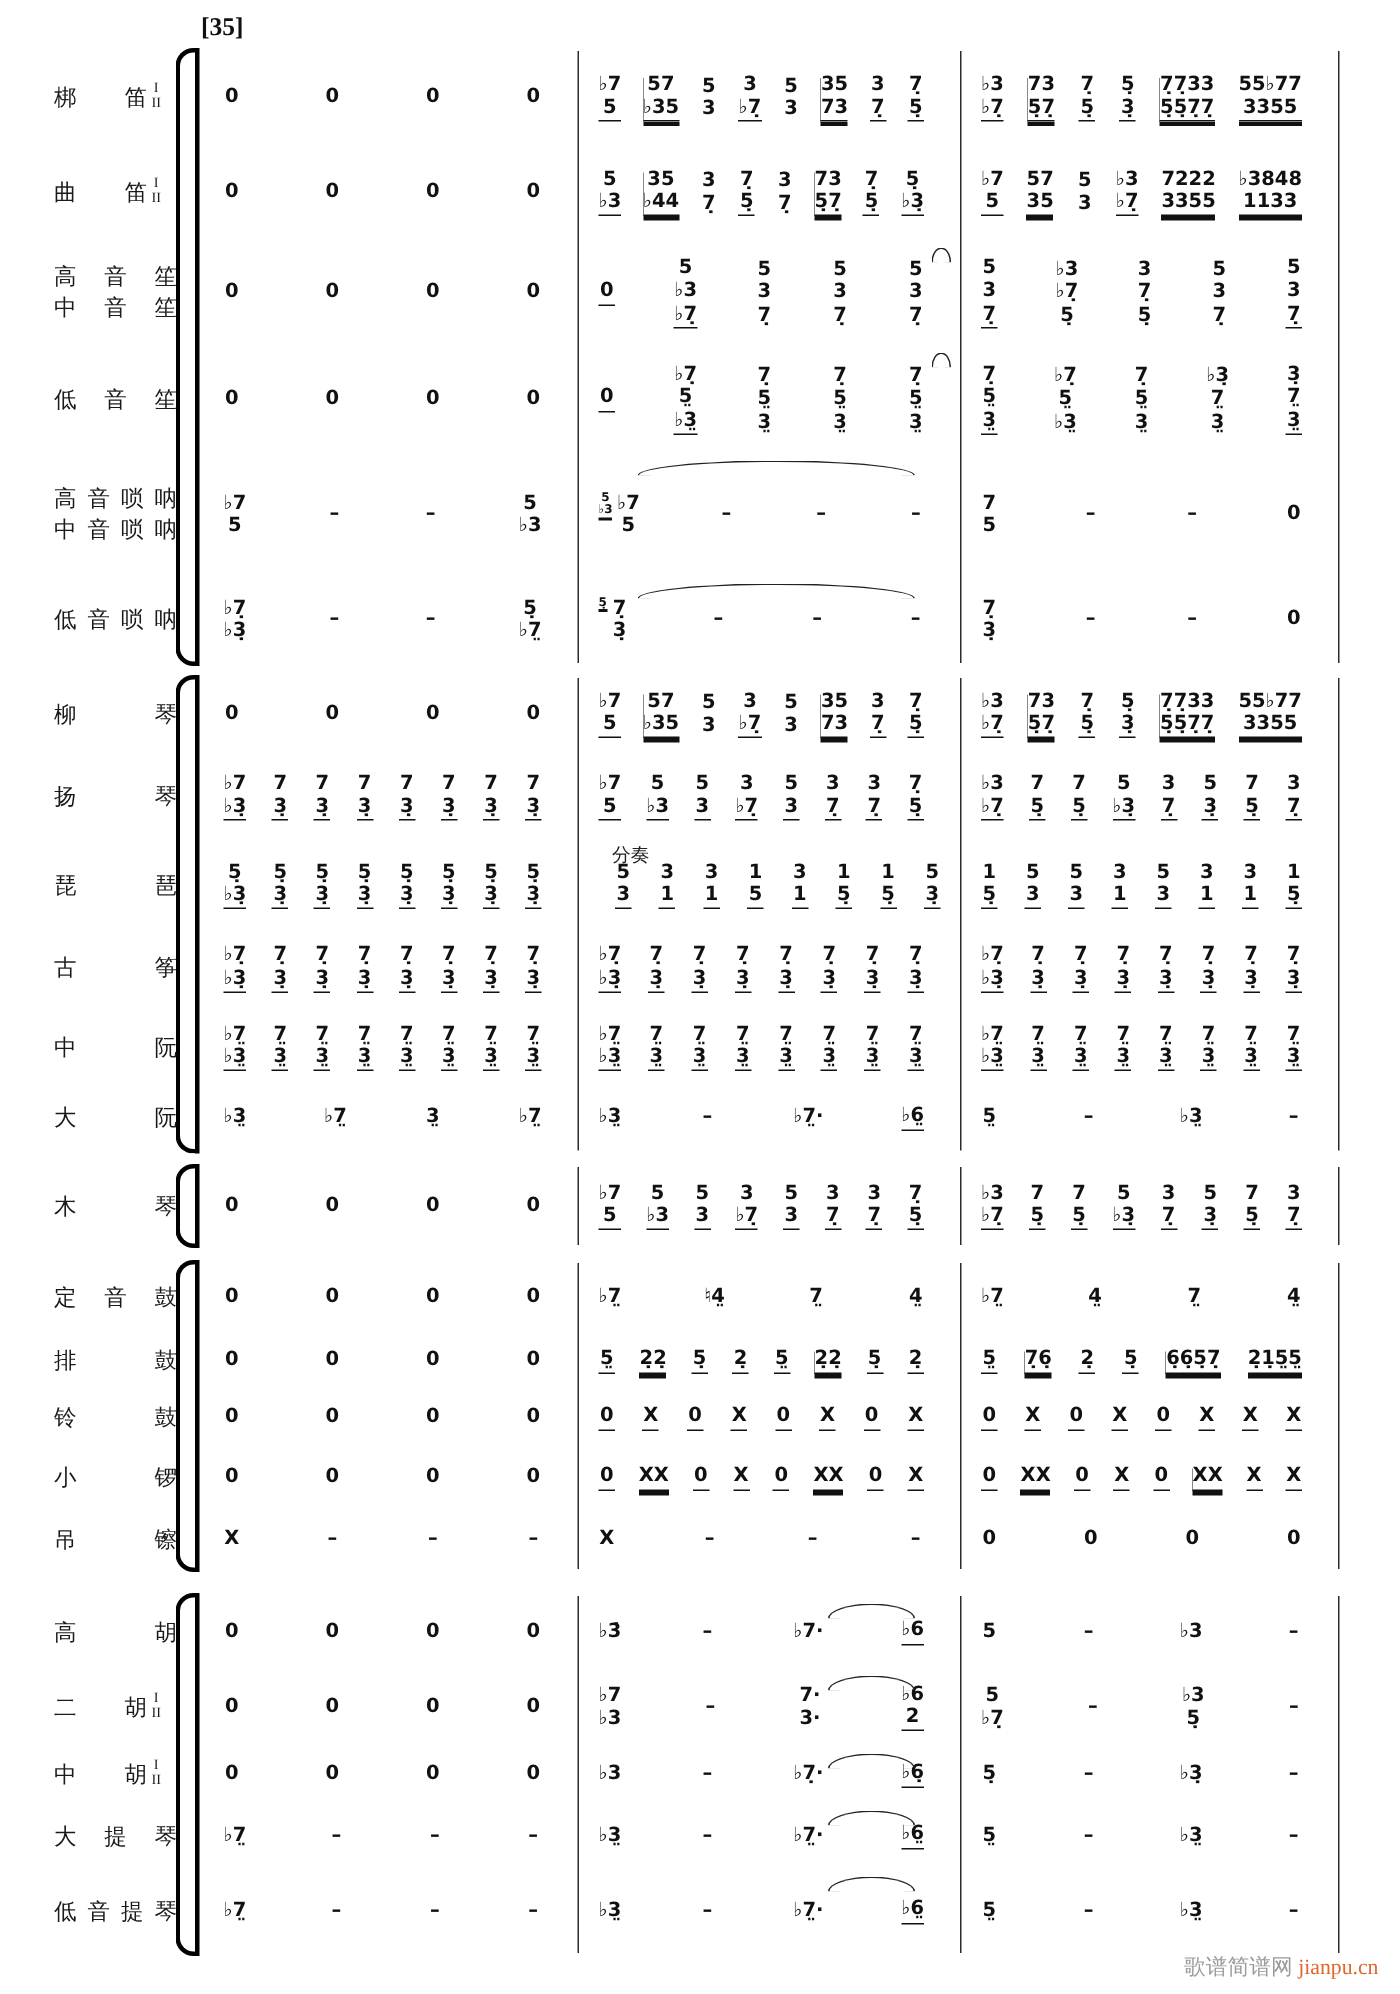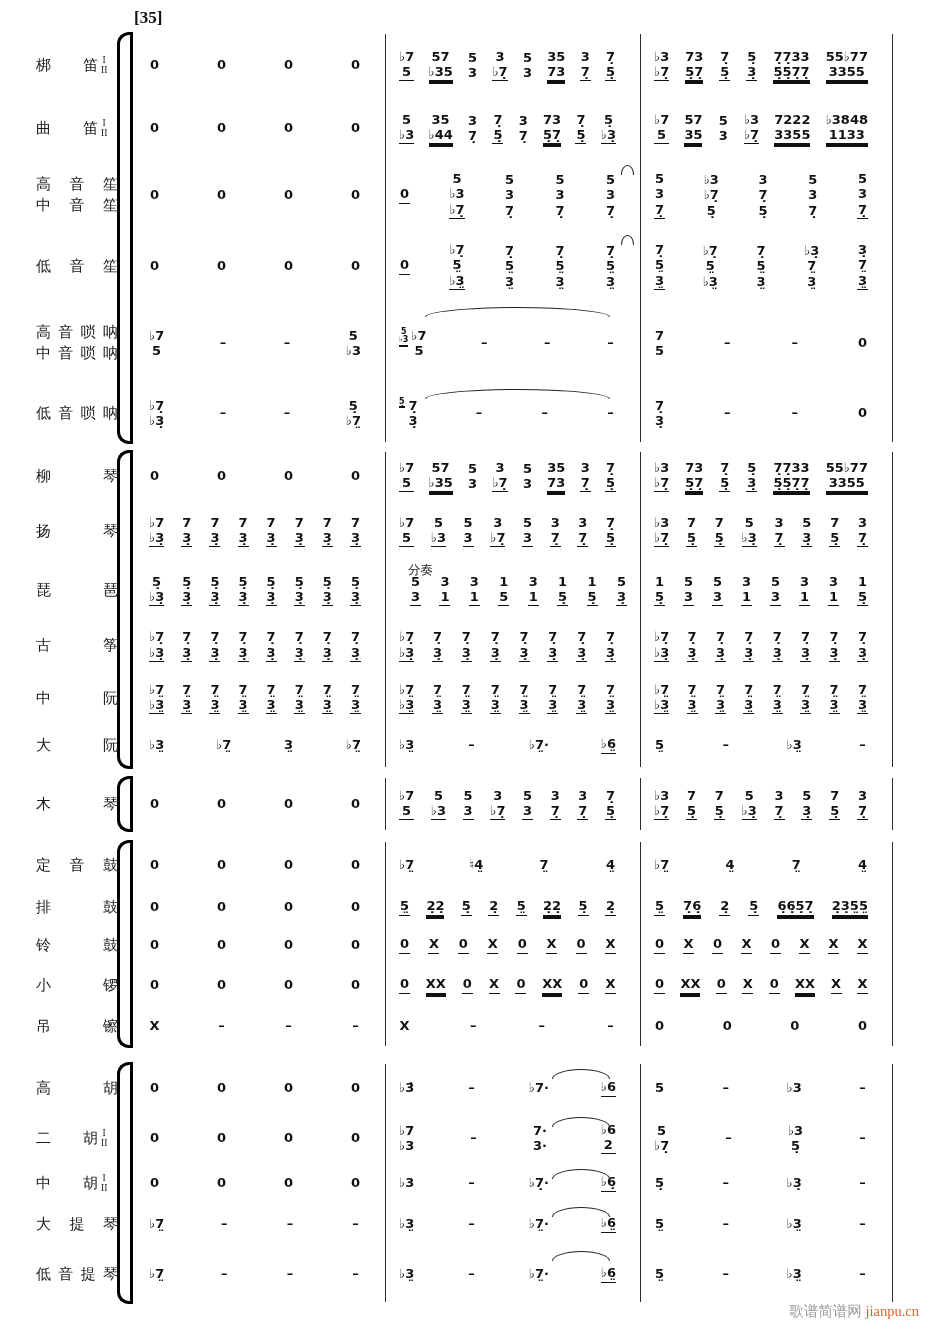--- a/index.html
+++ b/index.html
@@ -1832,21 +1832,21 @@
                   <div>5̣</div>
                 </div>
               </div>
               <div class="ev u2">
                 <div class="stack">
                   <div>6̣6̣5̣7̣</div>
                 </div>
               </div>
               <div class="ev u2">
                 <div class="stack">
-                  <div>2̣3̣5̤5̤</div>
+                  <div>2̣1̣5̤5̤</div>
                 </div>
               </div>
             </div>
           </div>
           <div class="row" style="height: 38px;">
             <div class="lab">
               <div class="lab-line">
                 <span>铃</span>
                 <span>鼓</span>
               </div>

